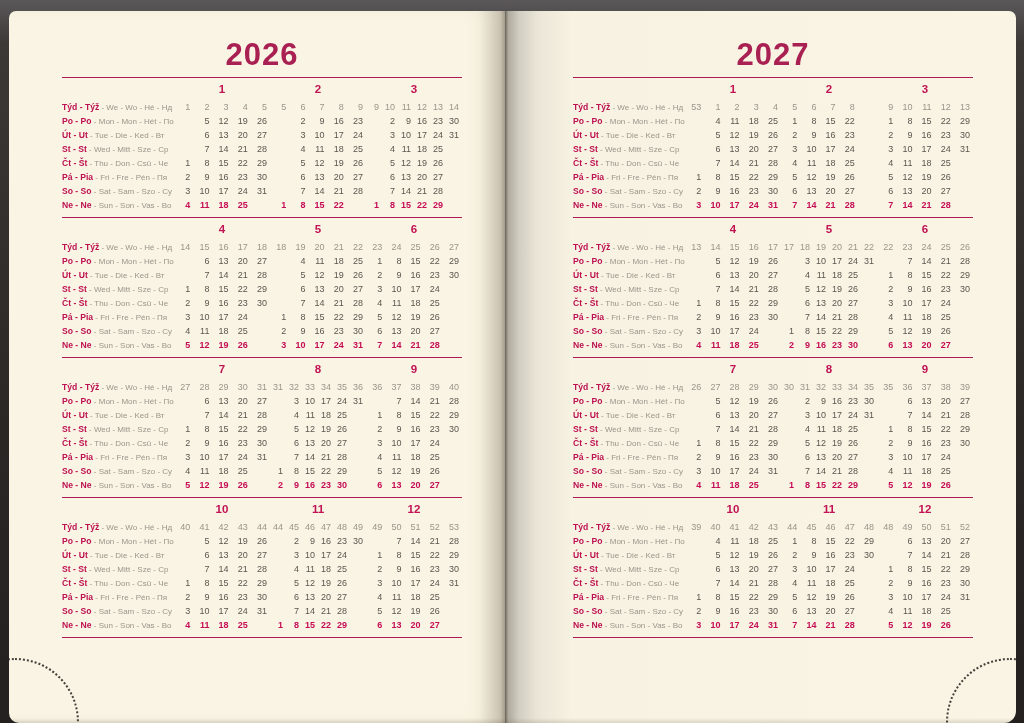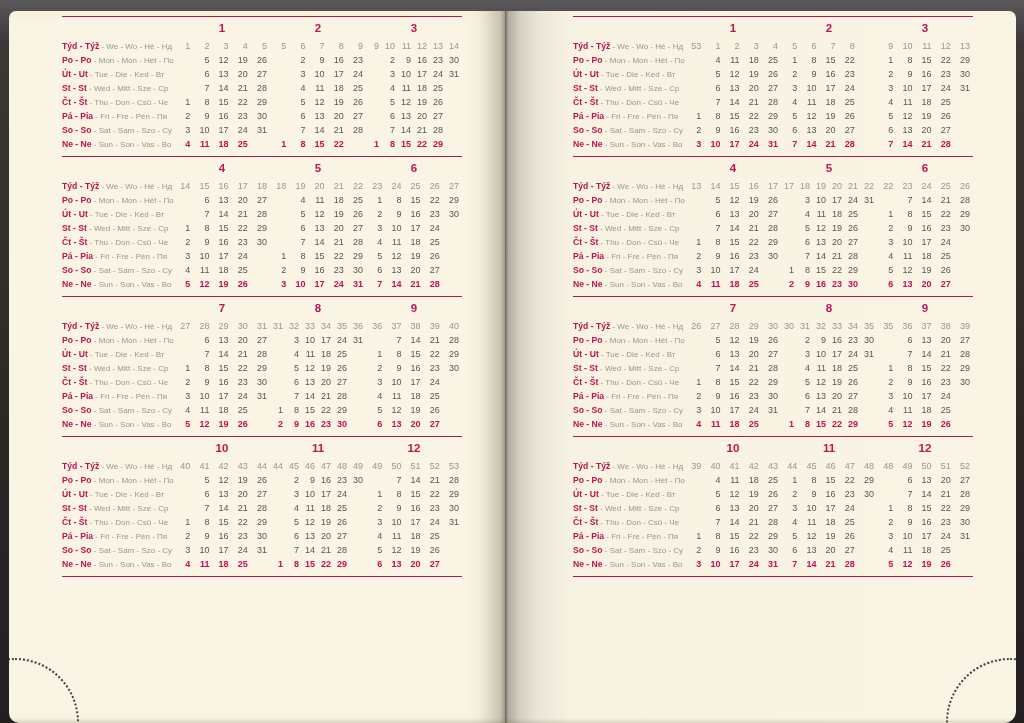--- a/index.html
+++ b/index.html
@@ -58,20 +58,21 @@
     background:linear-gradient(180deg,rgba(0,0,0,0) 0%,rgba(90,80,62,0.18) 100%);
   }
 </style>
 </head>
 <body>
 
 <div class="book">
 
   <div class="page page-left">
     <div class="content">
+      <div class="year-title">2026</div>
       <div class="quarters" id="cal-0">
           <div class="rule title-rule"></div>
           <div class="mn-row">
             <div class="mn-spacer"></div>
             <div class="mn">1</div>
             <div class="mn">2</div>
             <div class="mn">3</div>
           </div>
           <div class="grid-row wk-row">
             <div class="row-label"><b>Týd - Týž</b><span> - We - Wo - Hé - Нд</span></div>
@@ -892,20 +893,21 @@
           <div class="q-gap"></div>
           <div class="rule"></div>
         </div>
     </div>
     <div class="corner-arc arc-left"></div>
     <div class="page-edge-bottom"></div>
   </div>
 
   <div class="page page-right">
     <div class="content">
+      <div class="year-title">2027</div>
       <div class="quarters" id="cal-1">
           <div class="rule title-rule"></div>
           <div class="mn-row">
             <div class="mn-spacer"></div>
             <div class="mn">1</div>
             <div class="mn">2</div>
             <div class="mn">3</div>
           </div>
           <div class="grid-row wk-row">
             <div class="row-label"><b>Týd - Týž</b><span> - We - Wo - Hé - Нд</span></div>

